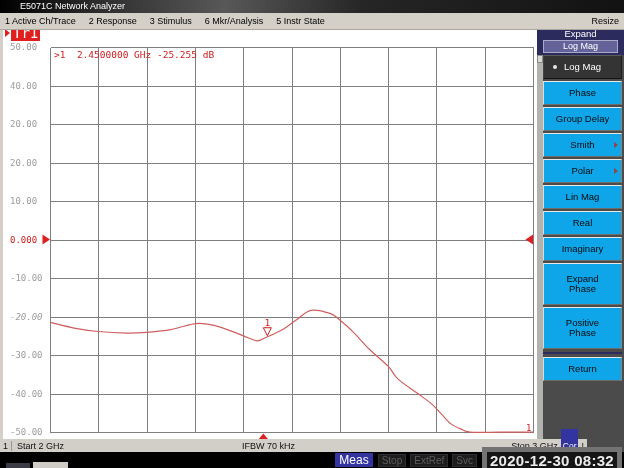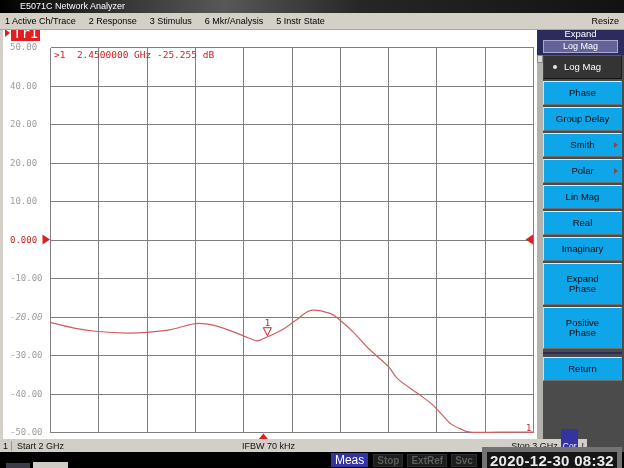--- a/index.html
+++ b/index.html
@@ -67,21 +67,21 @@
   .fb-start { margin-left:5px; }
   .fb-ifbw { position:absolute; left:242px; }
   .fb-right { margin-left:auto; display:flex; align-items:center; gap:3px; padding-right:3px; }
   .fb-cor { background:#3434a0; color:#fff; font-size:8.5px; padding:12px 2px; }
 
   
   .statusbar { position:absolute; left:0; top:452px; width:624px; height:16px; background:#000; z-index:5;
     display:flex; align-items:center; justify-content:flex-end; gap:5px; padding-right:2px; }
   .st-meas { background:#3434a0; color:#fff; padding:0 4px; font-size:12px;text-align:right; }
   .st-dims { display:flex; gap:4px; }
-  .st-dim { background:#1d1d1d; color:#5c5c5c; padding:0 3px; font-size:10px; border:1px solid #2e2e2e;font-weight:bold; }
+  .st-dim { background:#1d1d1d; color:#5c5c5c; padding:0 3px; font-size:10px; border:1px solid #2e2e2e; }
   .st-date { background:#161616; color:#ececec; padding:0 3px; font-size:15px; font-weight:bold;
     border:5px solid #737373; letter-spacing:0.3px; }
 
   
   .taskbar-dark { position:absolute; left:6px; bottom:0; width:24px; height:5px; background:#3c3c46; z-index:6; }
   .taskbar-light { position:absolute; left:33px; bottom:0; width:35px; height:6px; background:#cfccc5; z-index:6; }
 </style>
 </head>
 <body>
 

